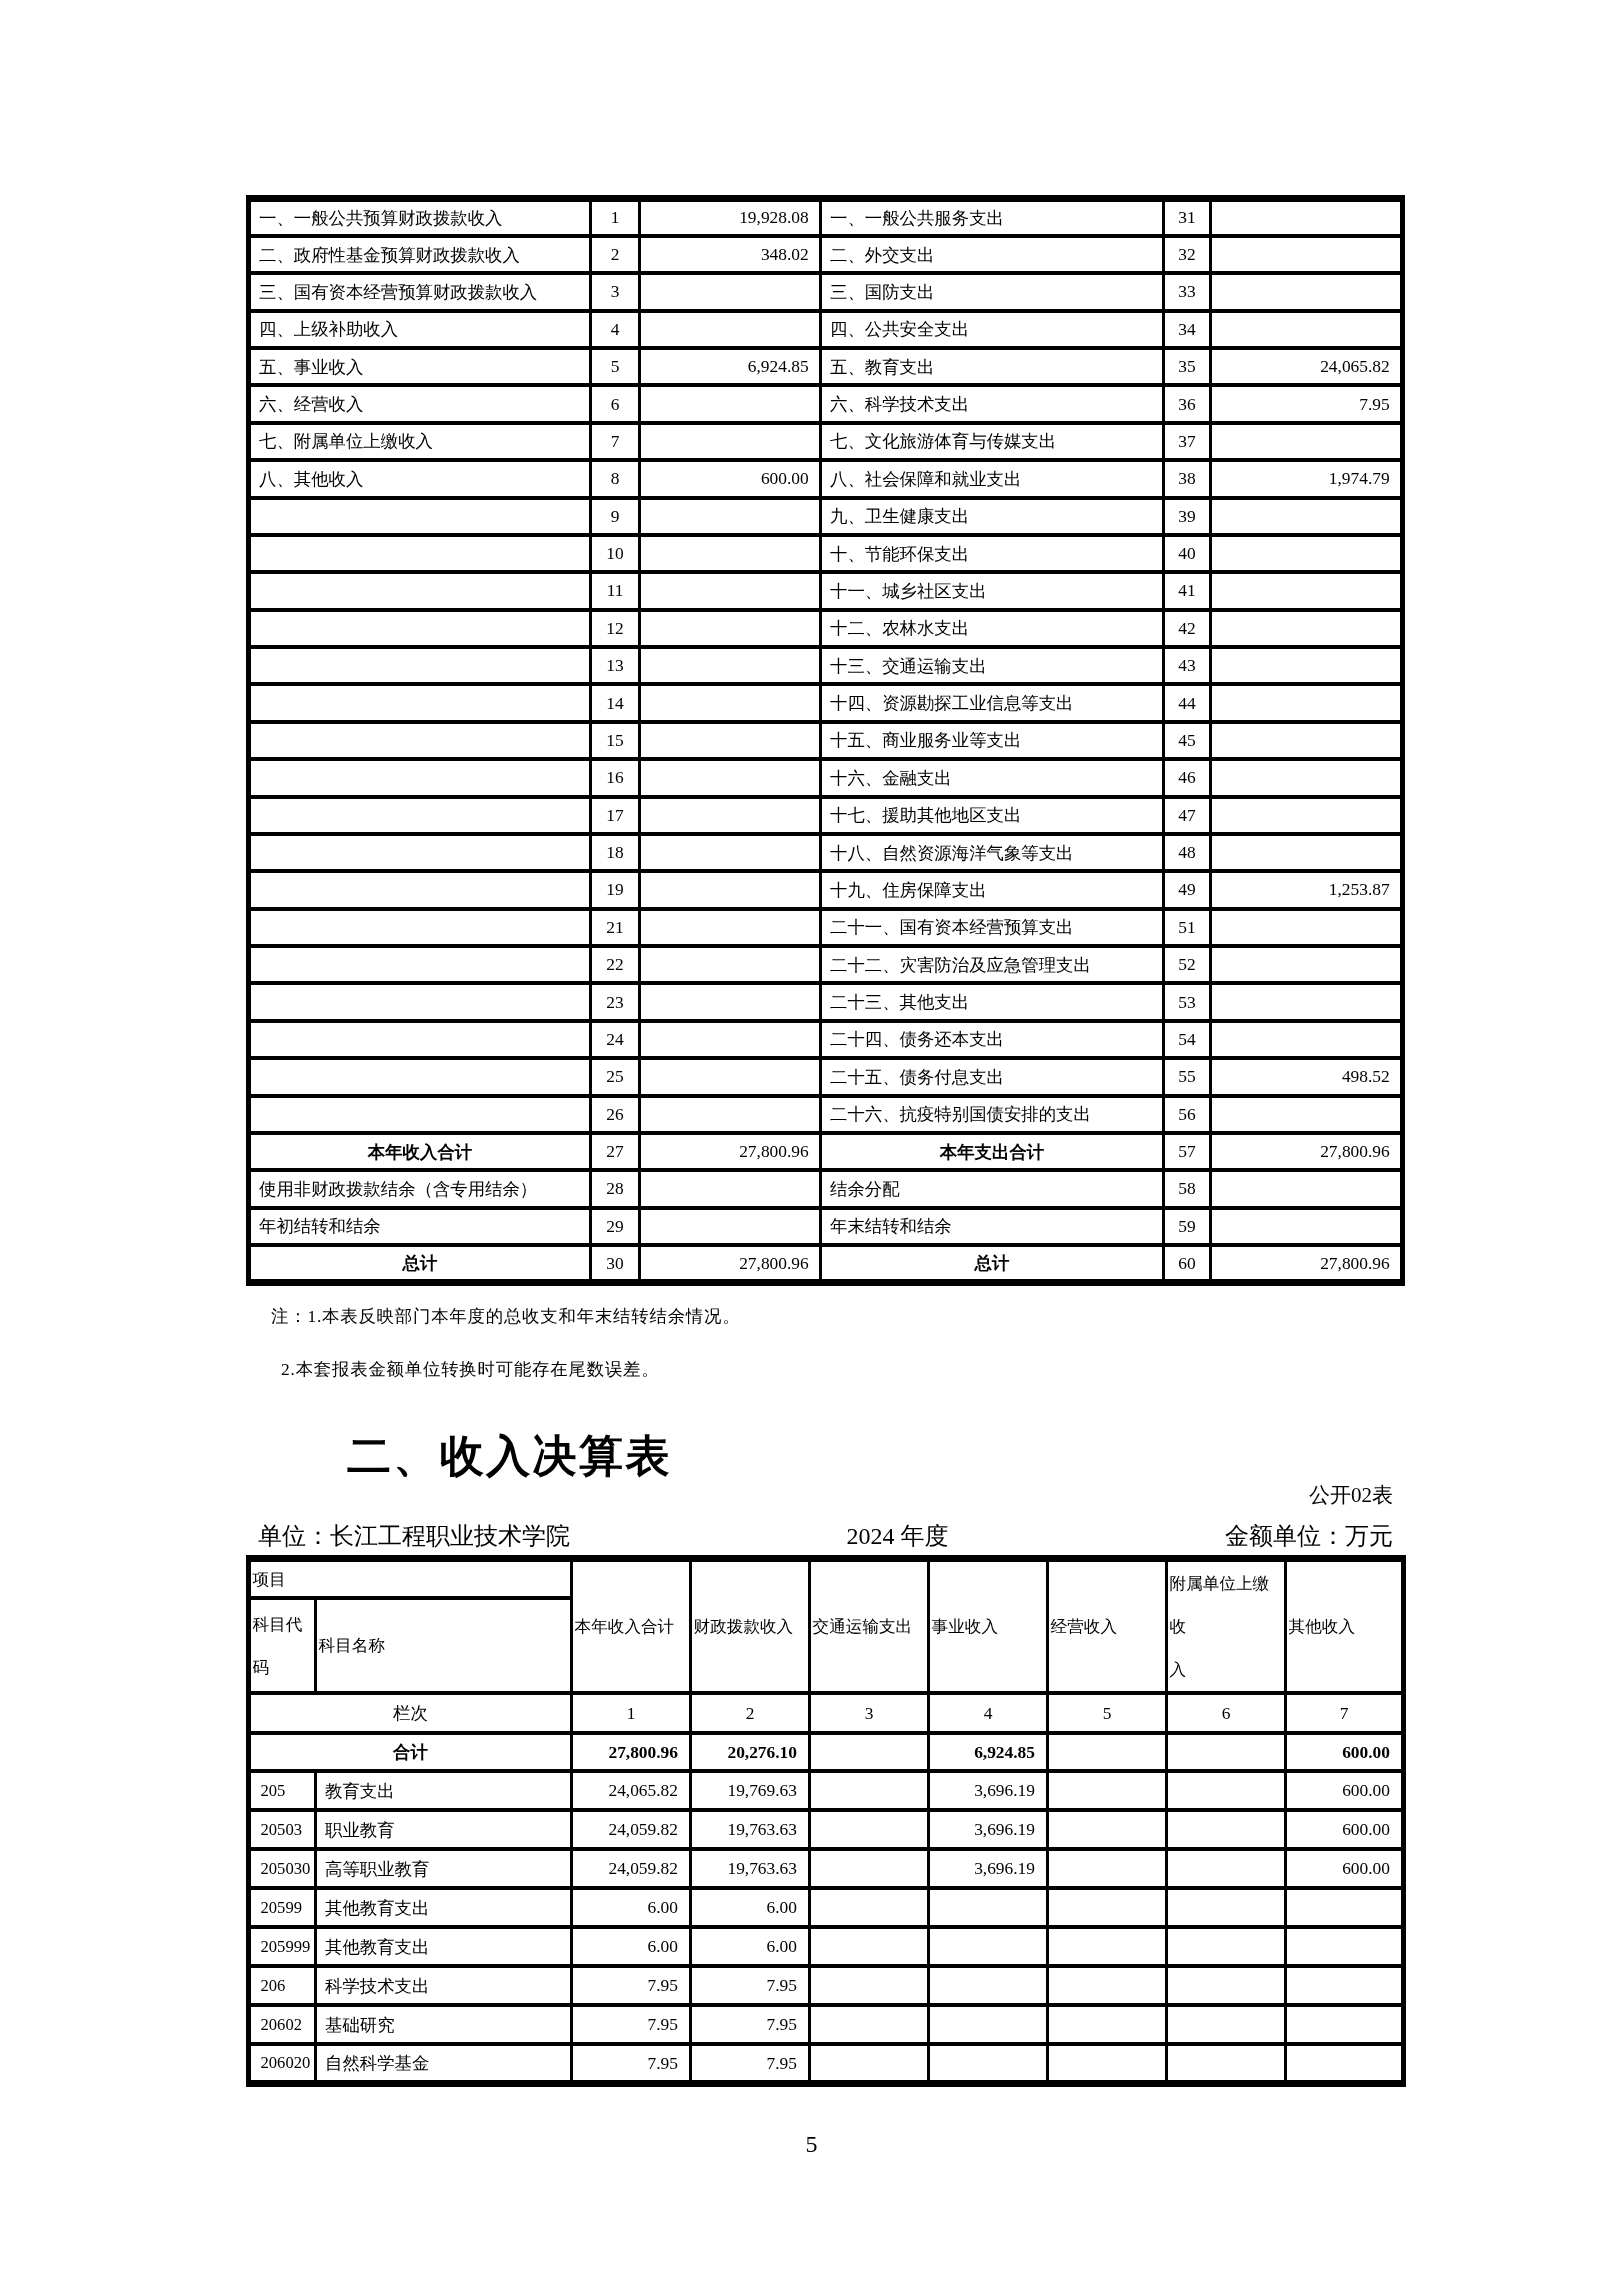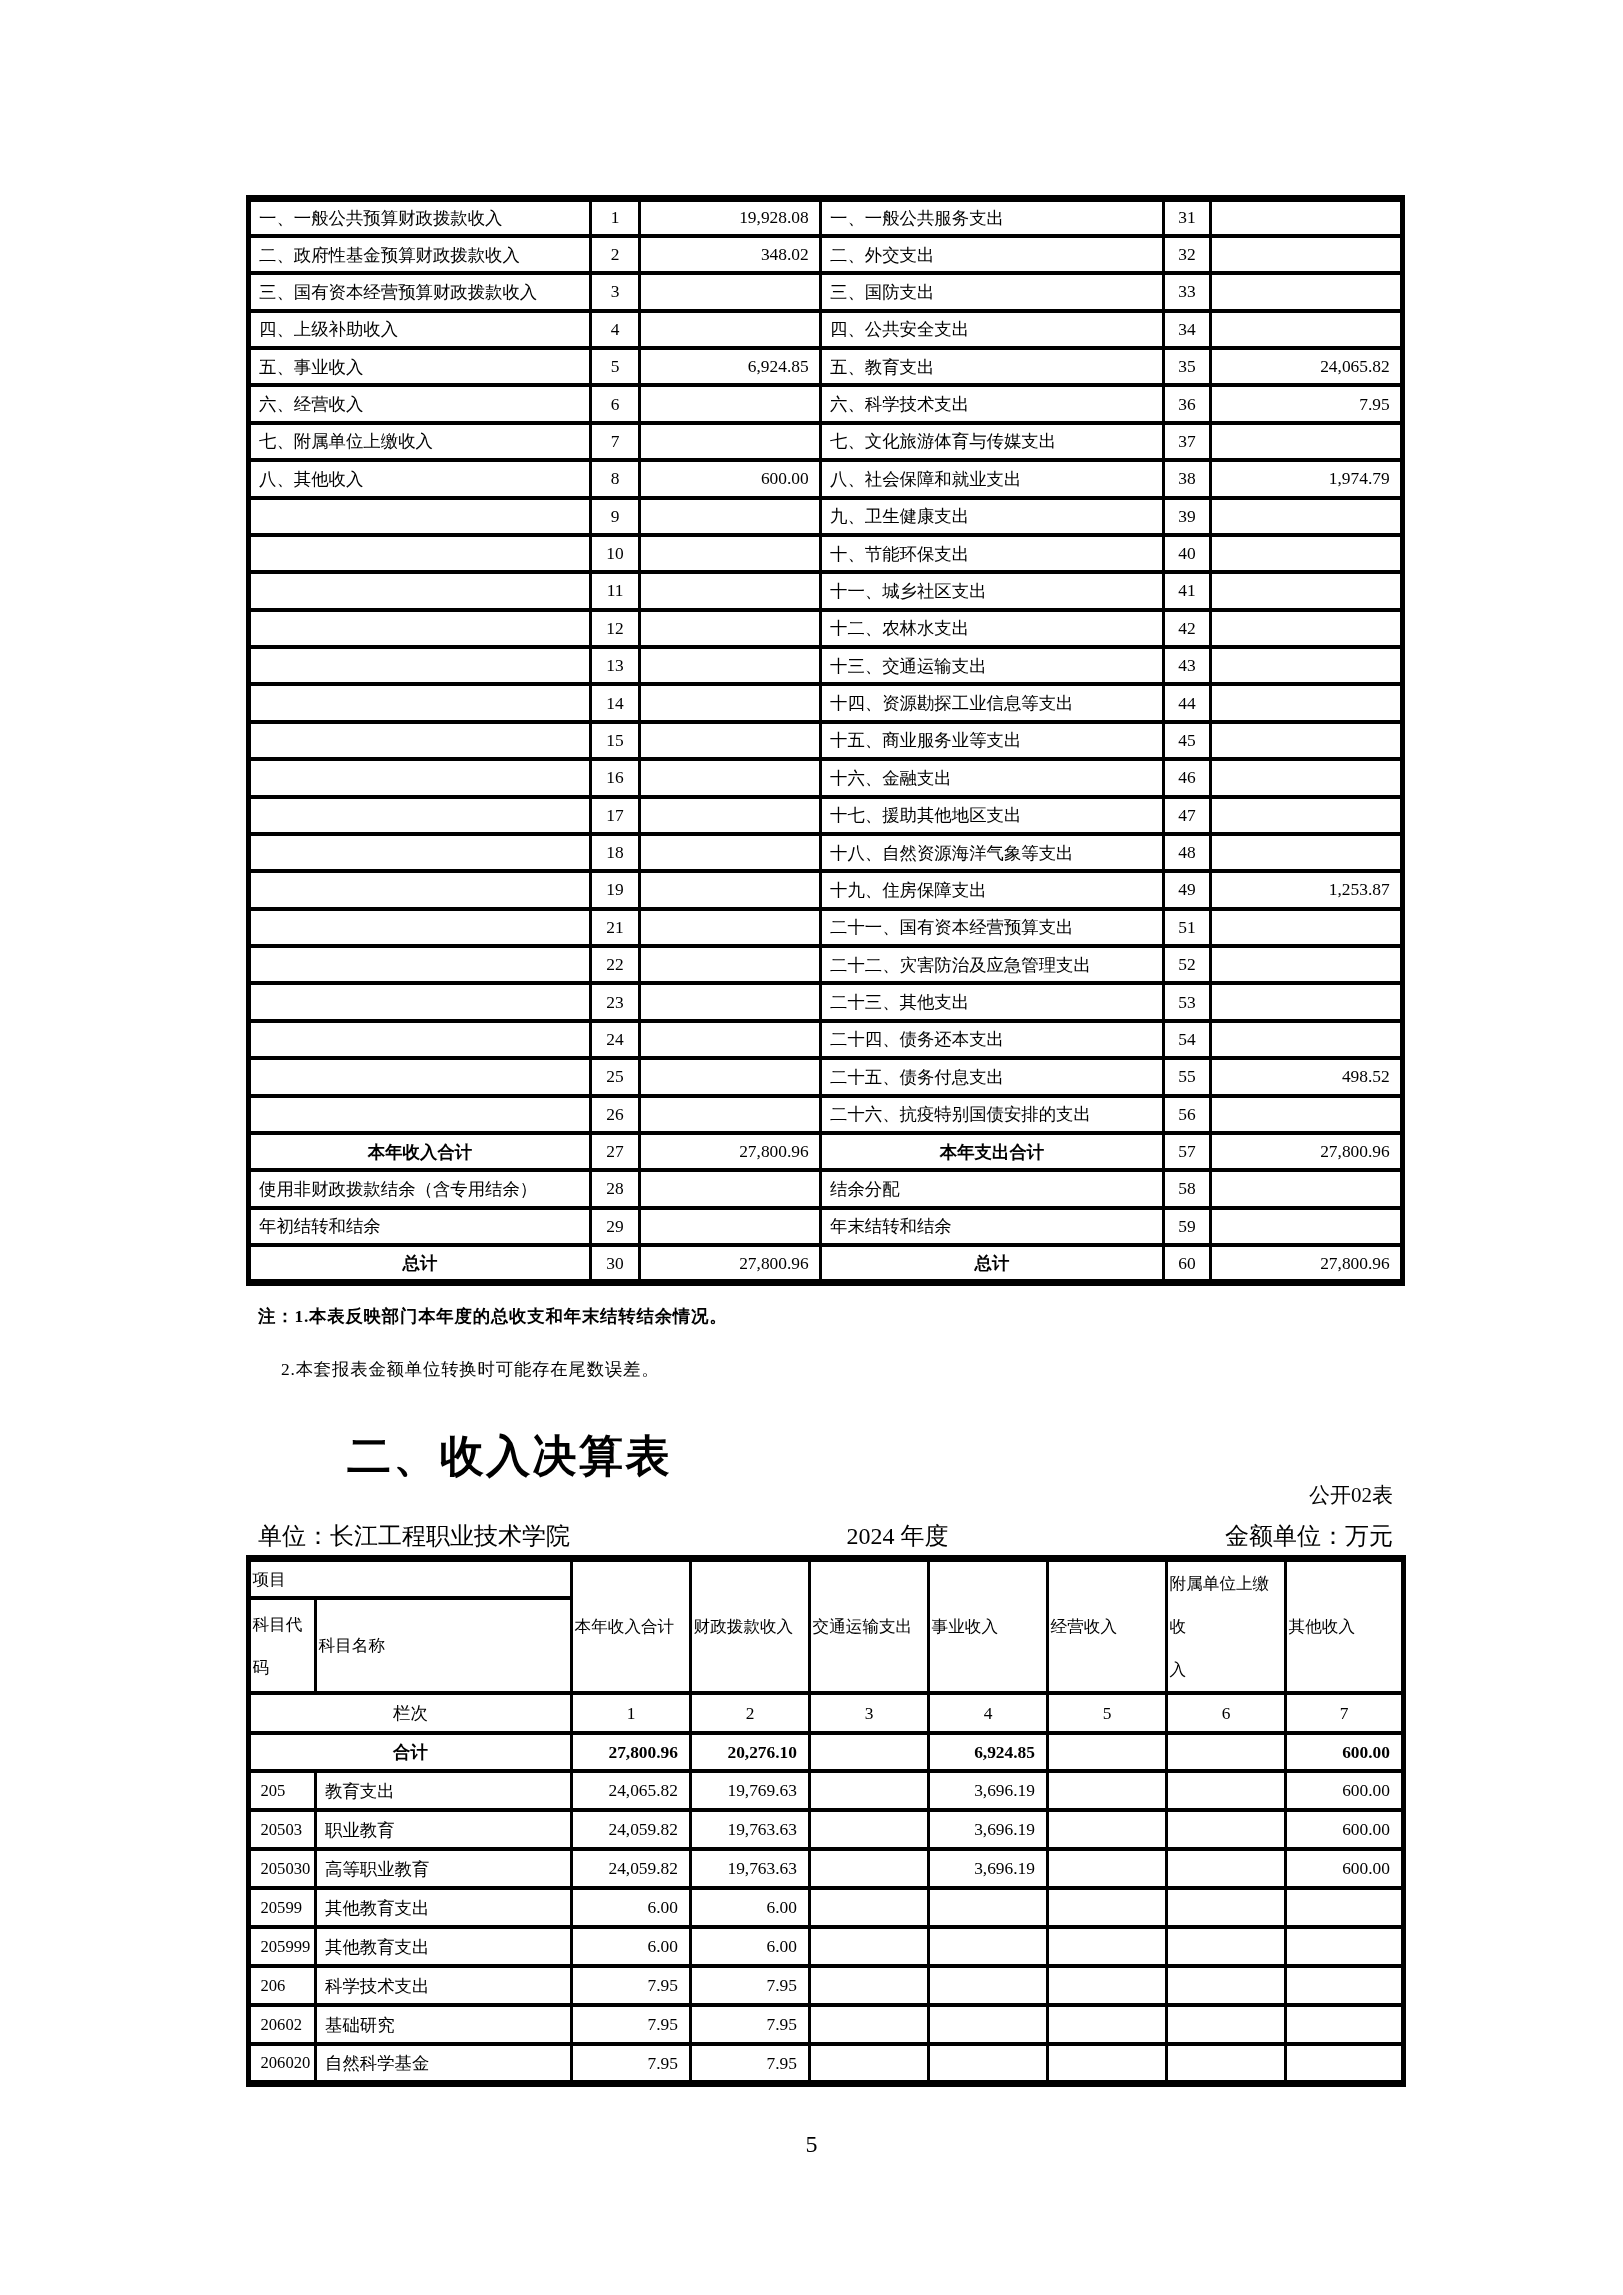--- a/index.html
+++ b/index.html
@@ -37,21 +37,21 @@
   }
   .t1 tr { height: 36px; }
 
   .cell-l { text-align: left; padding-left: 8px !important; }
   .cell-c { text-align: center; padding-left: 0 !important; }
   .cell-r { text-align: right; padding-right: 10.3px !important; }
   .bold   { font-weight: bold; }
 
   
   .note { position: absolute; font-size: 17.4px; letter-spacing: 0.8px; }
-  .note1 { left: 258px; top: 1304px; font-weight: bold; }
+  .note1 { left: 271px; top: 1304px; }
   .note2 { left: 281px; top: 1357px; }
 
   .title {
     position: absolute;
     left: 331px; top: 1411px;
     margin: 16px;
     font-size: 44px;
     font-weight: 900;
     letter-spacing: 2.4px;
     font-family: "Liberation Sans", "DejaVu Sans", sans-serif;

